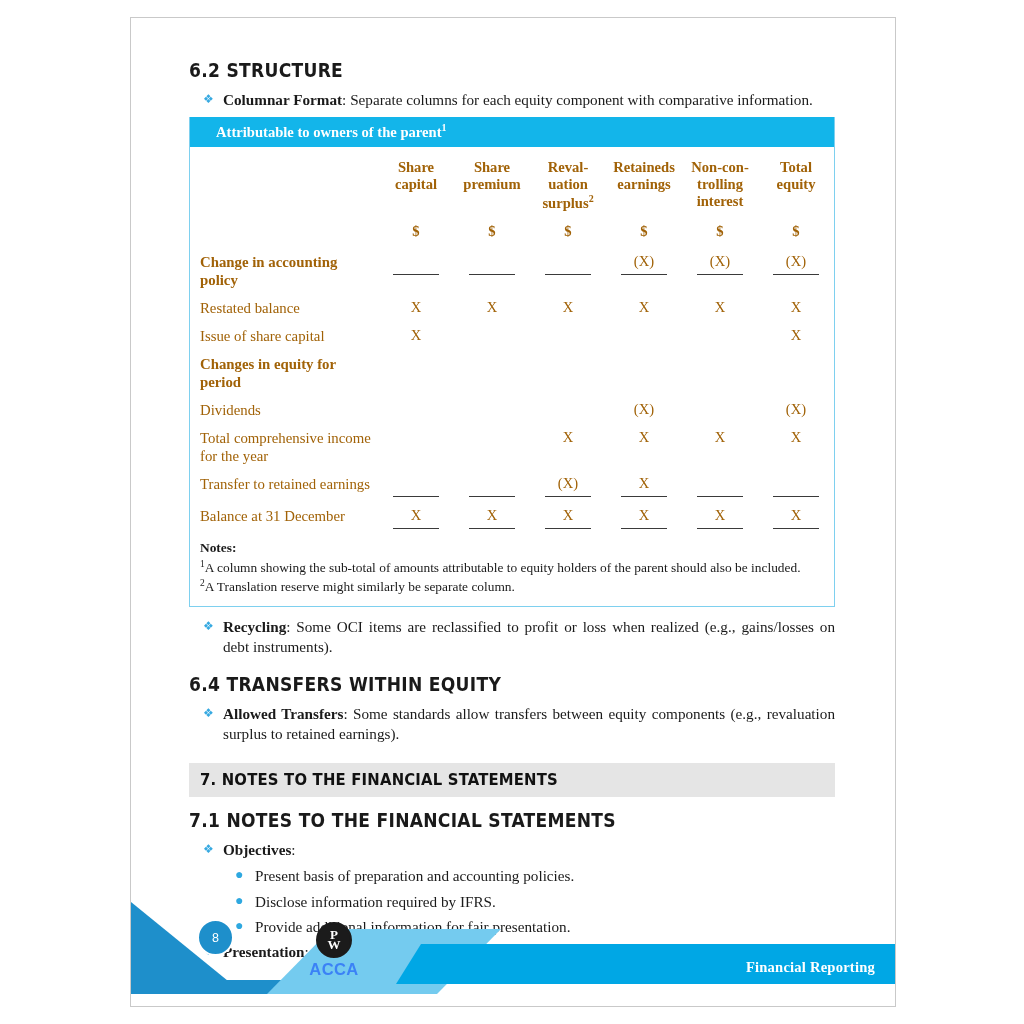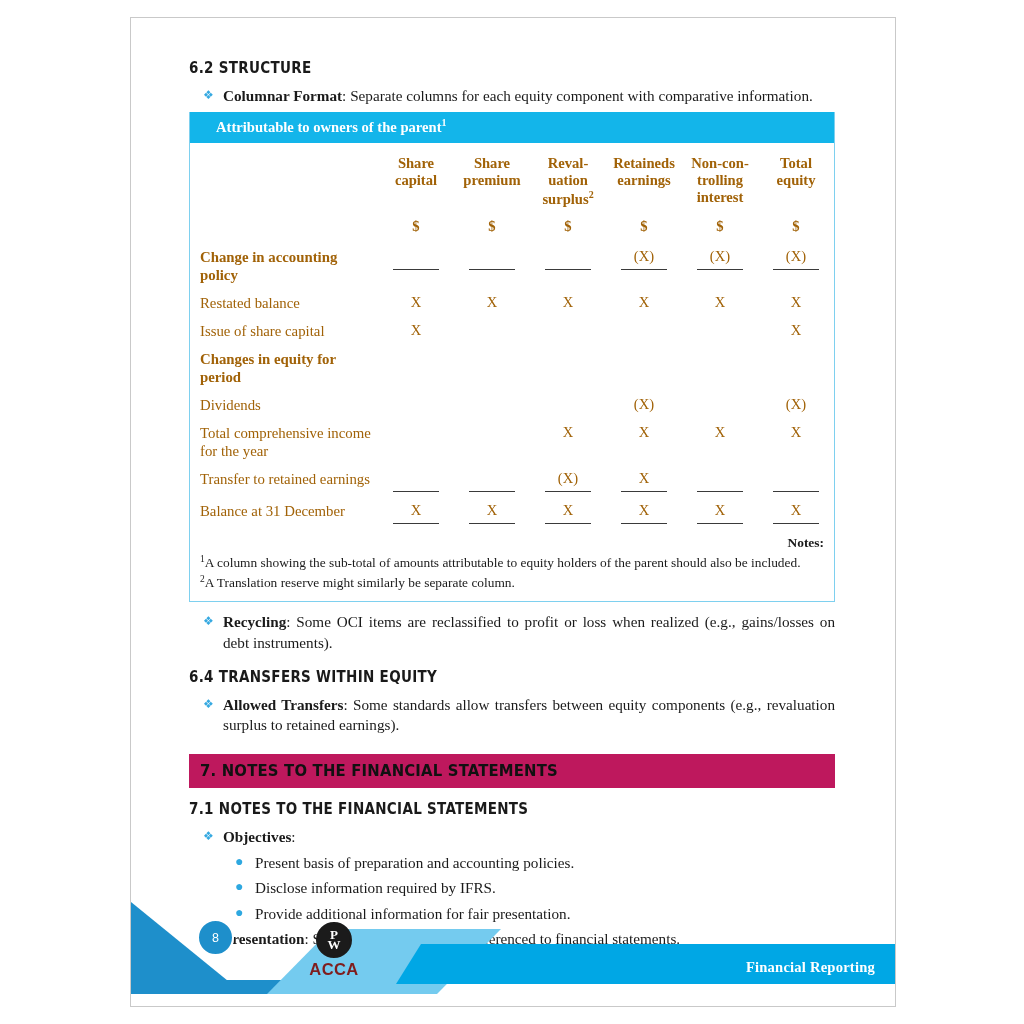--- a/index.html
+++ b/index.html
@@ -31,21 +31,21 @@
     position: absolute;
     left: 58px;
     top: 42px;
     width: 646px;
   }
 
   
   h2.sec-head {
     font-family: "DejaVu Sans Condensed", "Liberation Sans Narrow", "Liberation Sans", sans-serif;
     font-stretch: condensed;
-    font-size: 15px;
+    font-size: 19px;
     font-weight: bold;
     letter-spacing: 0.3px;
     color: #1a1a1a;
     margin: 0 0 9px 0;
     line-height: 1.12;
   }
   h2.sec-head.tight-top { margin-top: 16px; }
 
   
   .dbullet {
@@ -157,26 +157,26 @@
     height: 0;
   }
   td.num .v { display: block; min-height: 18px; }
 
   .soce-notes {
     padding: 4px 10px 9px 10px;
     font-size: 13.4px;
     line-height: 1.42;
     color: #1a1a1a;
   }
-  .soce-notes .nt-title { font-weight: bold; margin-bottom: 1px; text-align: right; }
+  .soce-notes .nt-title { font-weight: bold; margin-bottom: 1px; }
   .soce-notes sup { font-size: 9.5px; vertical-align: super; }
 
   
   .sec-banner {
-    background: #be185d;
+    background: #e5e5e5;
     color: #111111;
     font-family: "DejaVu Sans Condensed", "Liberation Sans Narrow", "Liberation Sans", sans-serif;
     font-stretch: condensed;
     font-weight: bold;
     font-size: 16.5px;
     letter-spacing: 0.2px;
     padding: 7px 0 8px 11px;
     margin: 18px 0 13px 0;
   }
 
@@ -207,21 +207,21 @@
     font-family: "Liberation Serif", serif;
     font-weight: bold;
     font-size: 13px;
     line-height: 10px;
   }
   .logo-circle .pw span { display: block; }
   .logo-text {
     font-family: "Liberation Sans", sans-serif;
     font-weight: bold;
     font-size: 16.5px;
-    color: #7f1d1d;
+    color: #3b82f6;
     letter-spacing: 0.4px;
     margin-top: 2px;
   }
   .pagenum {
     position: absolute;
     left: 66px;
     bottom: 50px;
     width: 37px; height: 37px;
     border-radius: 50%;
     background: #1E8FCB;

